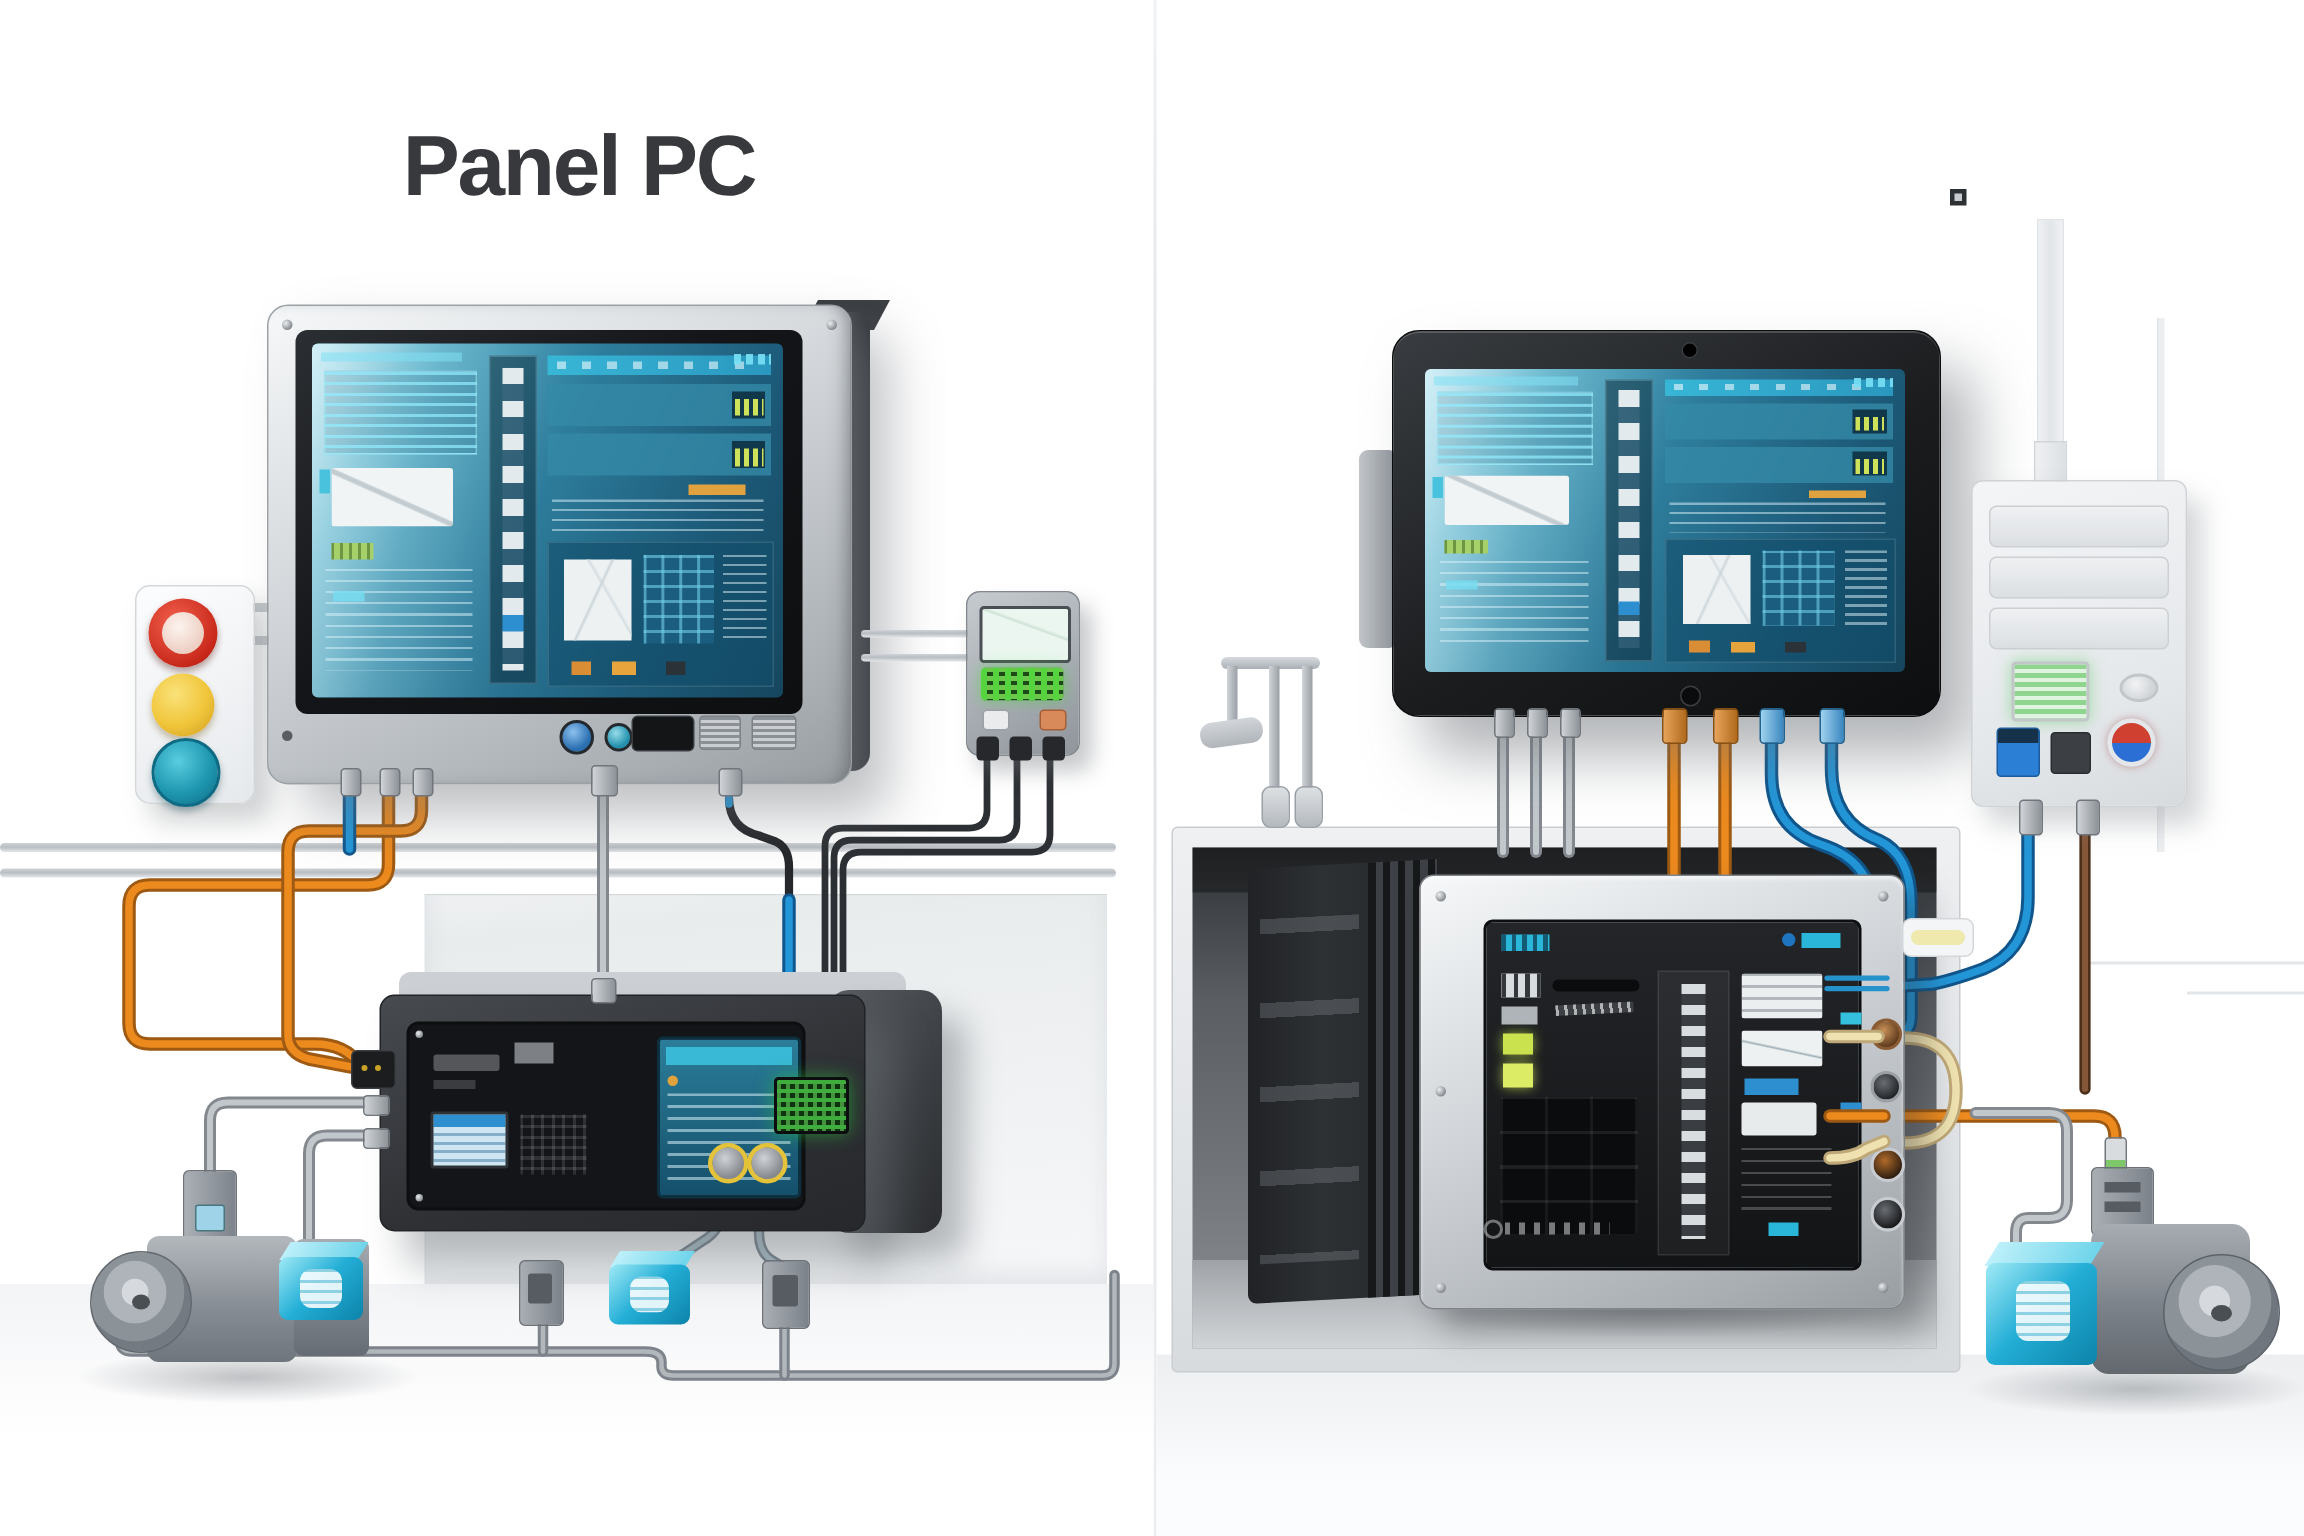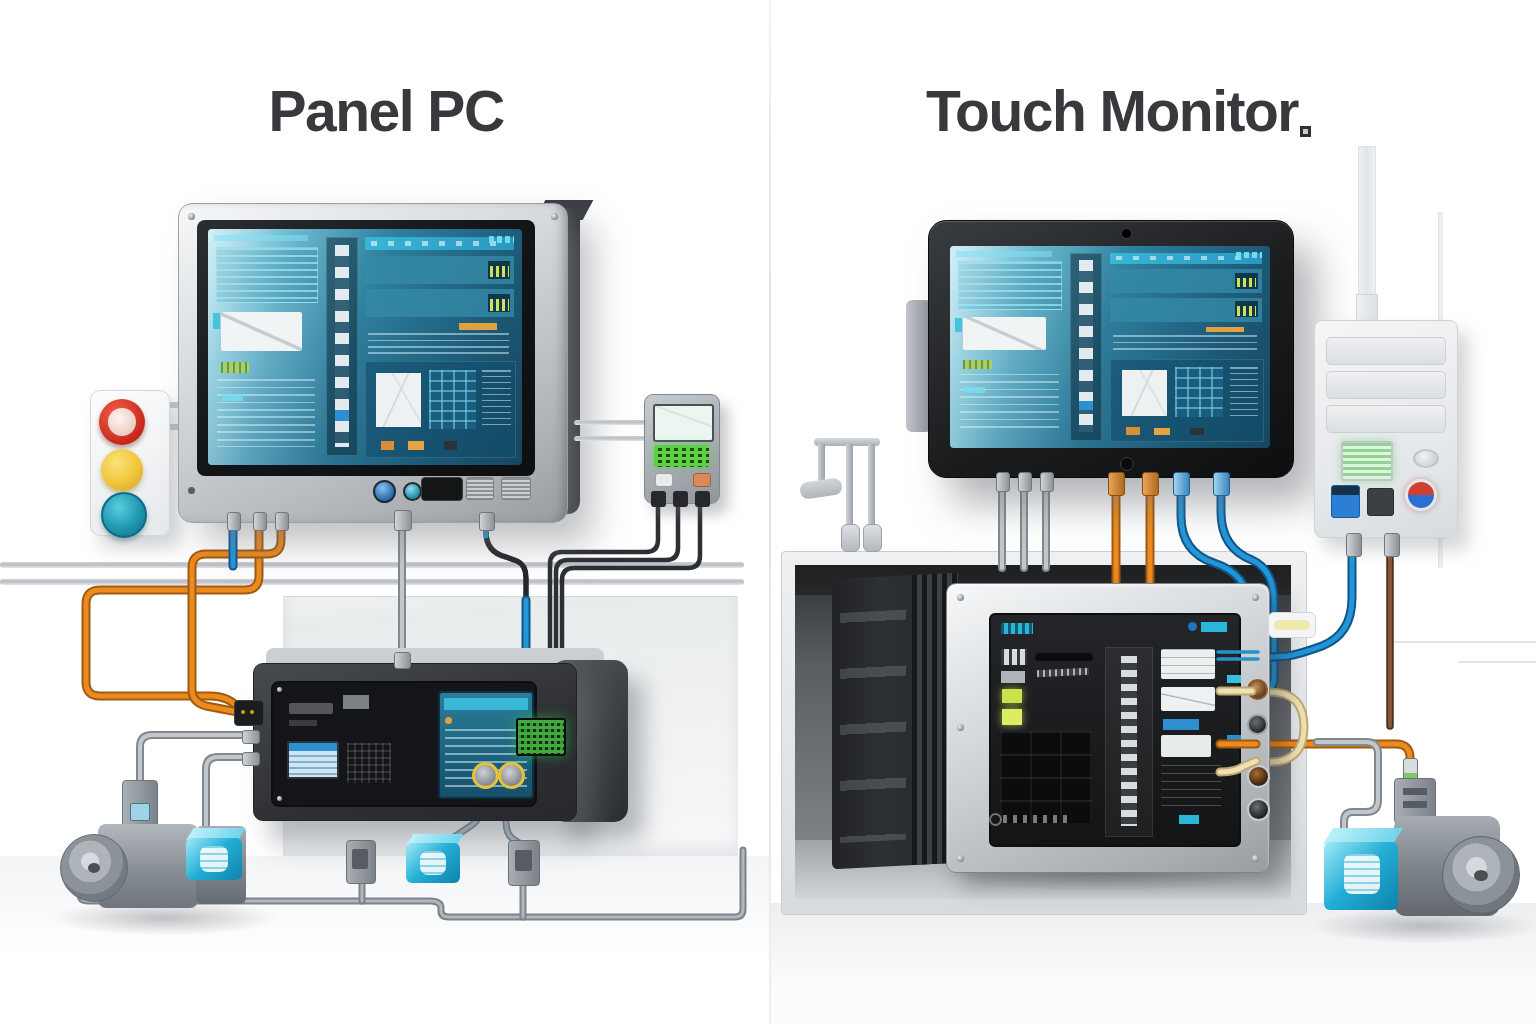--- a/index.html
+++ b/index.html
@@ -116,21 +116,20 @@
 
   <div class="abs" style="left:781px;top:551px;width:524px;height:362px;border-radius:4px;border:1px solid #c9ccd0;
               background:linear-gradient(180deg,#eef0f2,#d8dbde);"></div>
   <div class="abs" style="left:795px;top:565px;width:496px;height:334px;
               background:linear-gradient(180deg,#2e3134,#5a5e63 30%,#75797e 70%,#8d9196);"></div>
   <div class="abs" style="left:795px;top:565px;width:496px;height:30px;background:rgba(0,0,0,.35);"></div>
   <div class="abs" style="left:795px;top:840px;width:496px;height:59px;background:linear-gradient(180deg,#9fa3a7,#d2d5d8);"></div>
   <div class="shadow-e" style="left:930px;top:852px;width:340px;height:40px;"></div>
 
   <div class="title" style="left:160px;top:78px;width:452px;">Panel PC</div>
-  <div class="title" style="left:890px;top:78px;width:444px;">Touch Monitor</div>
 
   <svg width="1536" height="1024" style="position:absolute;left:0;top:0;" xmlns="http://www.w3.org/2000/svg">
 
     <path class="k oco" d="M259 518 V576 Q259 590 245 590 H100 Q86 590 86 604 V682 Q86 696 100 696 H210 Q230 696 240 710"></path>
     <path class="k ocm" d="M259 518 V576 Q259 590 245 590 H100 Q86 590 86 604 V682 Q86 696 100 696 H210 Q230 696 240 710"></path>
     <path class="k oco" d="M281 518 V540 Q281 554 267 554 H206 Q192 554 192 568 V690 Q192 702 206 706 L238 712"></path>
     <path class="k ocm" d="M281 518 V540 Q281 554 267 554 H206 Q192 554 192 568 V690 Q192 702 206 706 L238 712"></path>
 
     <path class="k bco" d="M233 518 V566"></path>
     <path class="k bcm" d="M233 518 V566"></path>

